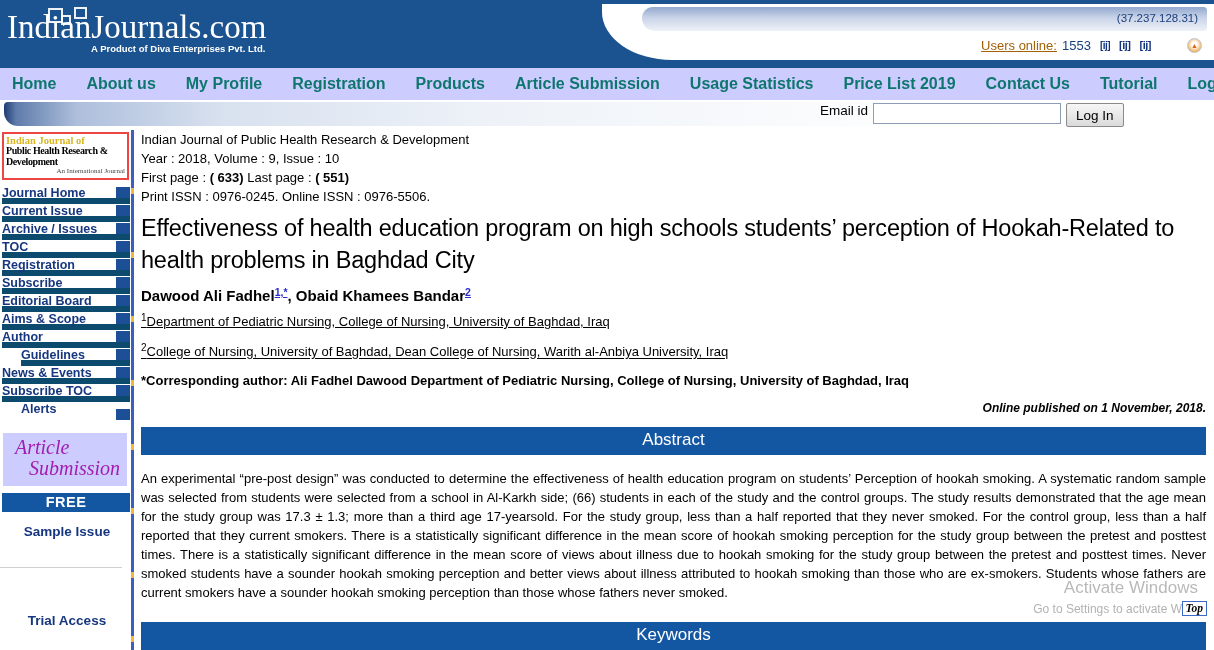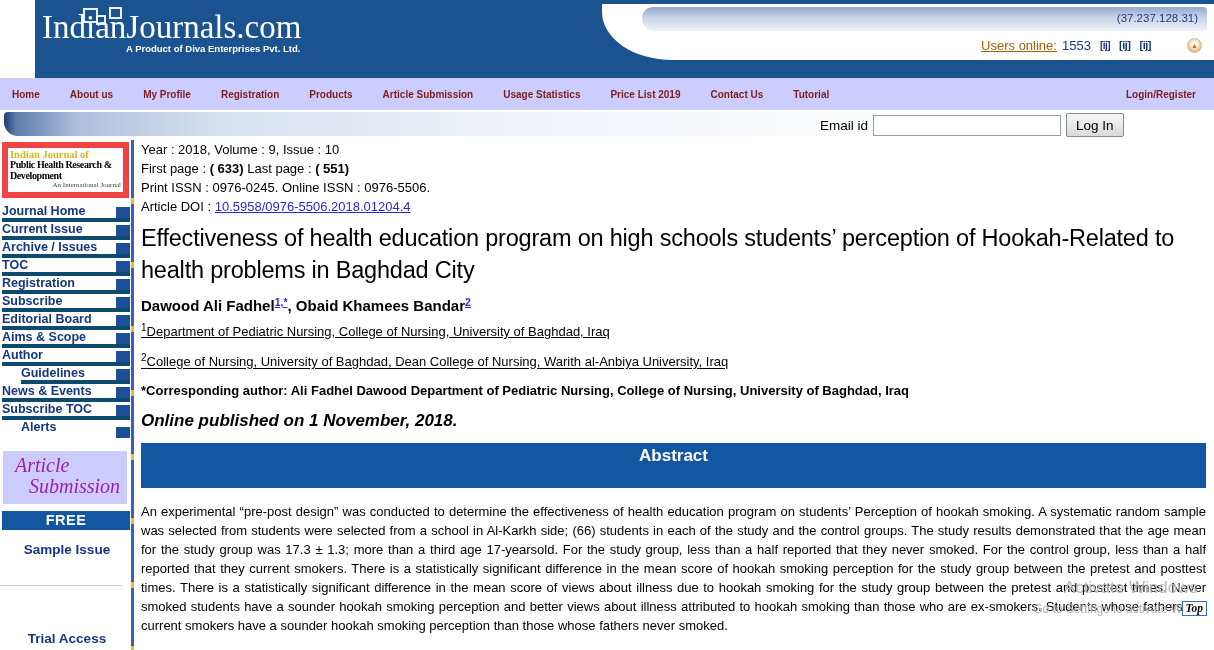--- a/index.html
+++ b/index.html
@@ -3,21 +3,21 @@
 <meta charset="utf-8">
 <style>
   * { box-sizing: border-box; margin: 0; padding: 0; }
   html,body { background:#fff; }
   .page {
     position: relative; width: 1214px; height: 650px; overflow: hidden;
     background: #fff; font-family: "Liberation Sans", sans-serif; color:#000;
   }
 
   
-  .top-header { position: relative; height: 78px; background: #1a5390; margin-left: 35px; }
+  .top-header { position: relative; height: 68px; background: #1a5390; }
   .logo { position: absolute; left: 7px; top: 2px; color: #fff; cursor: pointer; }
   .logo-title { font-family: "Liberation Serif", serif; font-size: 33px; line-height: 40px; margin-top: 5px; }
   .logo-sub { font-size: 9.5px; font-weight: bold; margin: -4px 0 0 84px; white-space: nowrap; }
   .logo-squares span { position: absolute; border: 2px solid rgba(255,255,255,0.92); background: transparent; }
   .sq1 { left: 41px; top: 6px; width: 15px; height: 15px; }
   .sq2 { left: 54px; top: 13px; width: 10px; height: 10px; }
   .sq3 { left: 67px; top: 5px; width: 13px; height: 12px; }
 
   .header-right { position: absolute; top: 4px; right: 0; width: 612px; height: 56px;
     background: #fff; border-bottom-left-radius: 70px 48px; }
@@ -29,48 +29,48 @@
   .users-link { color: #a16207; text-decoration: underline; cursor: pointer; }
   .users-count { color: #17407e; margin-left: 5px; }
   .badge { color: #13357e; font-weight: bold; font-size: 11px; letter-spacing: -0.5px; margin-left: 9px; cursor: pointer; }
   .badge.small { font-size: 10px; }
   .circle-icon { margin-left: 36px; width: 15px; height: 15px; border-radius: 50%;
     border: 1px solid #b8c4d8; background: radial-gradient(circle at 50% 42%, #ffffff 25%, #f2b566 70%, #e89030);
     display: flex; align-items: center; justify-content: center; font-size: 7px; color: #d86810; cursor: pointer; }
 
   
   .nav { height: 32px; background: #ccccff; display: flex; align-items: center; padding: 0 18px 0 12px; }
-  .nav a { font-size: 10px; font-weight: bold; color: #7f1d1d; text-decoration: none; margin-right: 30px; cursor: pointer; white-space: nowrap; }
+  .nav a { font-size: 16px; font-weight: bold; color: #0f766e; text-decoration: none; margin-right: 30px; cursor: pointer; white-space: nowrap; }
   .nav a.login { margin-left: auto; margin-right: 0; }
 
   
   .login-row { position: relative; height: 30px; background: #fff; }
   .login-grad { position: absolute; left: 4px; top: 2px; right: 0; height: 24px;
     border-radius: 4px 0 0 14px;
     background: linear-gradient(90deg,#1e3c72 0%,#5f7cab 1%,#aebfdc 6%,#d8e1ef 18%,#eef2f8 40%,#fdfefe 75%,#ffffff 100%); }
-  .login-form { position: absolute; left: 820px; top: 3px; height: 24px; display: flex; align-items: center; gap: 5px; font-size: 13.5px; }
+  .login-form { position: absolute; left: 820px; top: 3px; height: 24px; display: flex; align-items: flex-start; gap: 5px; font-size: 13.5px; }
   .login-form input { width: 188px; height: 21px; border: 1px solid #8e9cb4; font-size: 13px; padding: 1px 3px; font-family: "Liberation Sans", sans-serif; }
   .login-form button { height: 24px; padding: 1px 9px; font-size: 13.5px; color: #000;
     background: linear-gradient(180deg,#f6f6f6,#dadada); border: 1px solid #8a8a8a; border-radius: 2px; cursor: pointer;
     font-family: "Liberation Sans", sans-serif; }
 
   
   .main { display: flex; align-items: stretch; height: 526px; }
   .sidebar { width: 134px; flex: none; position: relative; }
   .side-rule { position: absolute; right: 0; top: 0; bottom: 0; width: 3px;
     background: repeating-linear-gradient(180deg, #3a5fc0 0 58px, #eeb83a 58px 64px); }
 
-  .cover { margin: 2px 5px 0 2px; border: 6px solid #ef4444; background: #fff; padding: 1px 2px 2px; cursor: pointer; }
+  .cover { margin: 2px 5px 0 2px; border: 2px solid #ef4444; background: #fff; padding: 1px 2px 2px; cursor: pointer; }
   .cover-l1 { font-family: "Liberation Serif", serif; font-weight: bold; color: #d9b720; font-size: 10.5px; line-height: 11px; }
   .cover-l2 { font-family: "Liberation Serif", serif; font-weight: bold; color: #000; font-size: 10px; line-height: 10.5px; letter-spacing: -0.4px; }
   .cover-l3 { font-family: "Liberation Serif", serif; font-size: 7px; color: #444; text-align: right; line-height: 9px; }
 
   .menu { list-style: none; margin: 6px 0 0; font-size: 12.5px; font-weight: bold; color: #16377f; }
   .menu li { position: relative; height: 18px; line-height: 15px; margin: 0 4px 0 2px;
-    border-bottom: 4px solid #0c4a6e; cursor: pointer; }
+    border-bottom: 6px solid #0c4a6e; cursor: pointer; }
   .menu li .mi-square { position: absolute; right: 0; bottom: 0; width: 14px; height: 11px; background: #1d4f97; }
   .menu li.indent { margin-left: 21px; }
   .menu li.no-line { border-bottom: none; }
 
   .article-submission { margin: 13px 7px 0 3px; background: #ccccff; padding: 4px 2px 7px;
     color: #a21caf; font-family: "Liberation Serif", serif; font-style: italic; font-size: 20px; line-height: 21px; cursor: pointer; }
   .as-l1 { margin-left: 10px; } .as-l2 { margin-left: 24px; }
 
   .free-bar { margin: 7px 4px 0 2px; background: #1356a2; color: #fff; text-align: center;
     font-weight: bold; font-size: 14.5px; padding: 1px 0 2px; letter-spacing: 0.5px; }
@@ -86,24 +86,24 @@
   .title { margin: 8px 0 0; font-size: 23.5px; font-weight: 400; line-height: 32px; max-width: 1040px; letter-spacing: -0.2px; }
 
   .authors { margin: 10px 0 0; font-size: 15px; font-weight: bold; }
   .sup-link { color: #2a2ad0; text-decoration: underline; font-size: 10.5px; vertical-align: 5px; cursor: pointer; }
 
   .affil { margin: 8px 0 0; font-size: 13px; text-decoration: underline; }
   .affil + .affil { margin-top: 13px; }
   .affil sup { font-size: 10px; }
 
   .corresponding { margin: 13px 0 0; font-weight: bold; font-size: 13px; }
-  .published { margin: 13px 0 0; font-weight: bold; font-style: italic; font-size: 17px; }
-
-  .section-bar { margin: 12px 0 0; background: #1356a2; color: #fff; font-weight: bold;
-    font-size: 17px; text-align: center; padding: 3px 0 22px; }
+  .published { margin: 13px 0 0; font-weight: bold; font-style: italic; font-size: 12px; text-align: right; }
+
+  .section-bar { margin: 12px 0 0; background: #1356a2; color: #fff; font-weight: normal;
+    font-size: 17px; text-align: center; padding: 3px 0 5px; }
   .abstract { margin: 14px 0 0; font-size: 13px; line-height: 19px; text-align: justify; }
   .keywords-bar { margin-top: 20px; }
 
   .watermark { position: absolute; right: 16px; top: 578px; text-align: right; pointer-events: none; }
   .wm1 { font-size: 17px; line-height: 20px; color: #b9b9b9; }
   .wm2 { font-size: 12px; margin-top: 4px; color: #b2b2b2; }
   .top-btn { position: absolute; right: 7px; top: 601px; border: 1px solid #3b6bc9; background: #fff;
     font-family: "Liberation Serif", serif; font-style: italic; font-weight: bold; font-size: 11.5px;
     padding: 0 3px 1px; cursor: pointer; }
 </style>
@@ -189,24 +189,24 @@
         <div class="as-l2">Submission</div>
       </div>
       <div class="free-bar">FREE</div>
       <div class="sample-issue">Sample Issue</div>
       <div class="side-divider"></div>
       <div class="trial-access">Trial Access</div>
     </aside>
 
     <section class="content">
       <div class="meta">
+        <p>Indian Journal of Public Health Research &amp; Development</p>
         <p>Year : 2018, Volume : 9, Issue : 10</p>
         <p><span>First page : </span><b>( 633)</b><span> Last page : </span><b>( 551)</b></p>
         <p>Print ISSN : 0976-0245. Online ISSN : 0976-5506.</p>
-        <p><span>Article DOI : </span><a class="doi-link">10.5958/0976-5506.2018.01204.4</a></p>
       </div>
 
       <h1 class="title">Effectiveness of health education program on high schools students’ perception of Hookah-Related to health problems in Baghdad City</h1>
 
       <h2 class="authors"><span>Dawood Ali Fadhel</span><a class="sup-link">1,*</a><span>, </span><span>Obaid Khamees Bandar</span><a class="sup-link">2</a></h2>
 
       <p class="affil"><sup>1</sup><span>Department of Pediatric Nursing, College of Nursing, University of Baghdad, Iraq</span></p>
       <p class="affil"><sup>2</sup><span>College of Nursing, University of Baghdad, Dean College of Nursing, Warith al-Anbiya University, Iraq</span></p>
 
       <p class="corresponding">*Corresponding author: Ali Fadhel Dawood Department of Pediatric Nursing, College of Nursing, University of Baghdad, Iraq</p>

